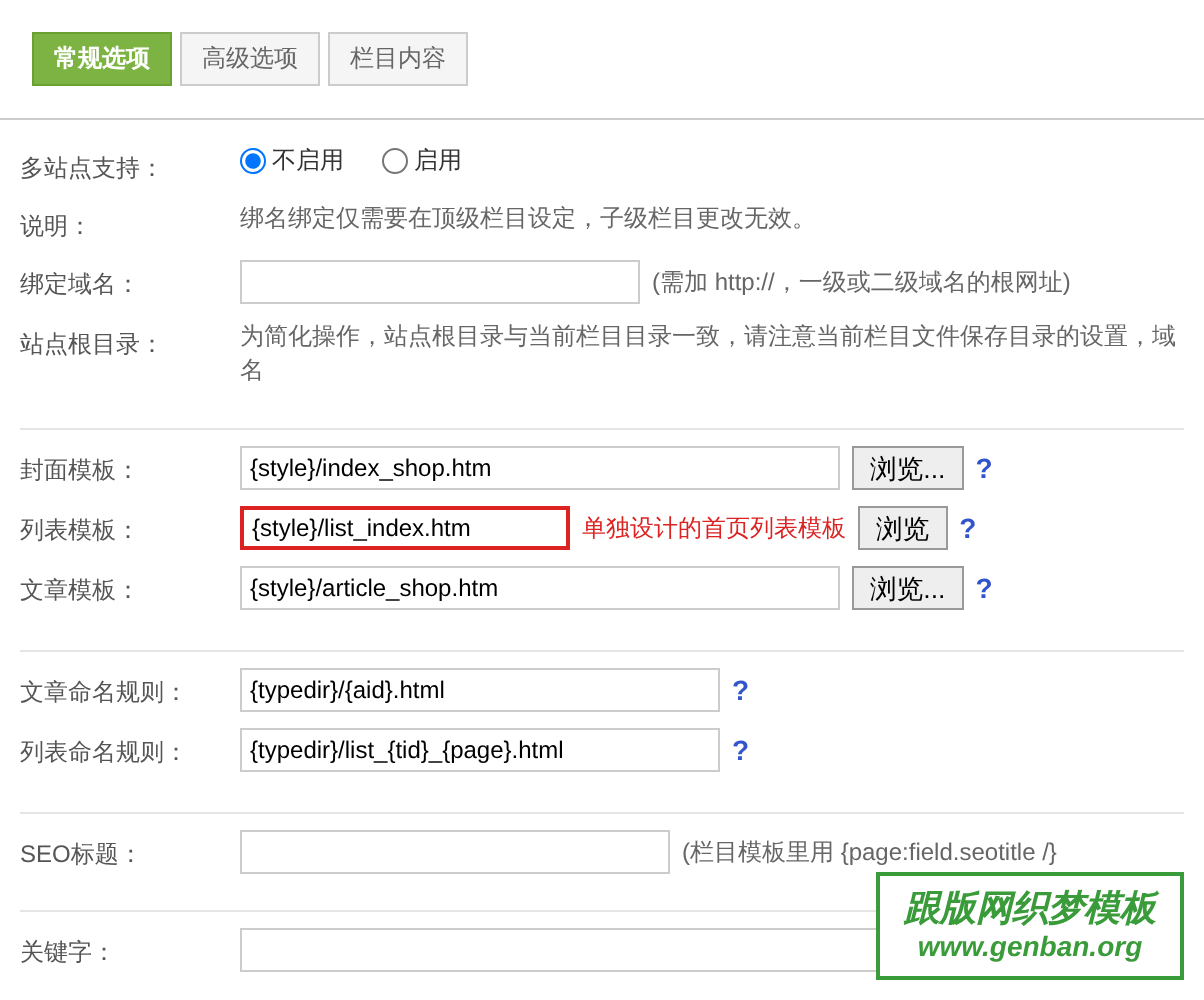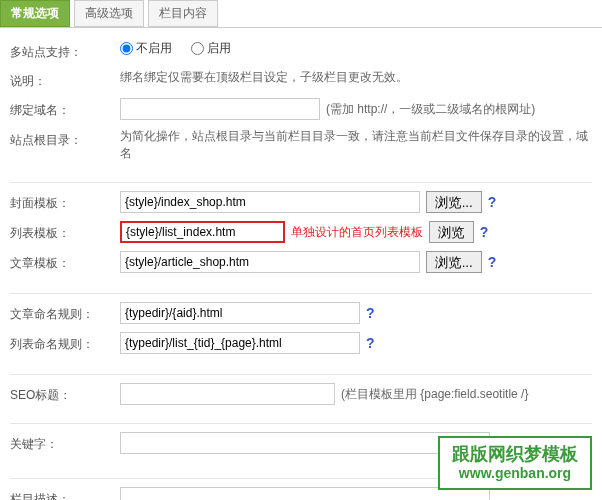--- a/index.html
+++ b/index.html
@@ -6,21 +6,21 @@
     body {
       font-family: "SimSun", "宋体", sans-serif;
       font-size: 12px;
       color: #333;
       background: #fff;
       width: 602px;
     }
     .tabs {
       display: flex;
       gap: 4px;
-      padding: 0;
+      padding: 16px;
       border-bottom: 1px solid #ccc;
     }
     .tab {
       padding: 4px 10px;
       border: 1px solid #ccc;
       background: #f5f5f5;
       color: #666;
       cursor: pointer;
     }
     .tab.active {
@@ -118,20 +118,21 @@
       right: 10px;
       bottom: 10px;
       border: 2px solid #3a9b3a;
       background: #fff;
       padding: 6px 12px;
       text-align: center;
       color: #3a9b3a;
       font-weight: bold;
       font-size: 18px;
       line-height: 1.2;
+      font-style: italic;
     }
     .watermark-box .wurl {
       font-size: 14px;
       font-weight: bold;
     }
     .container {
       position: relative;
       width: 602px;
       height: 500px;
     }

